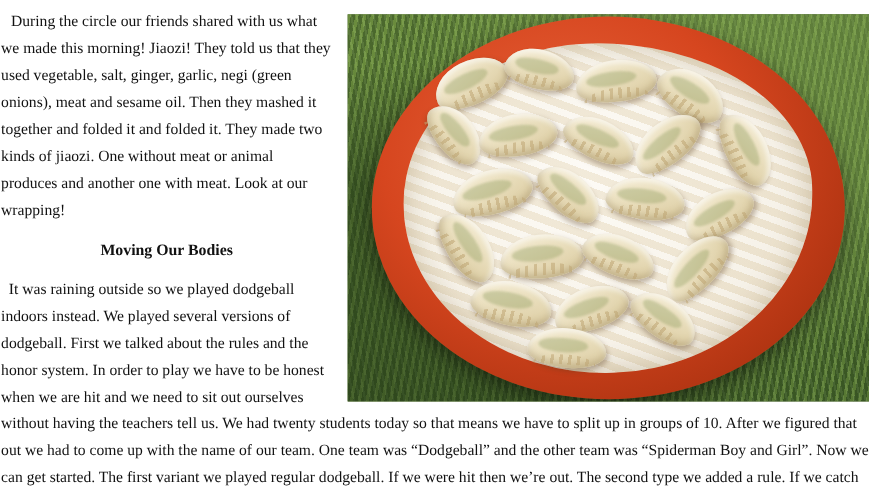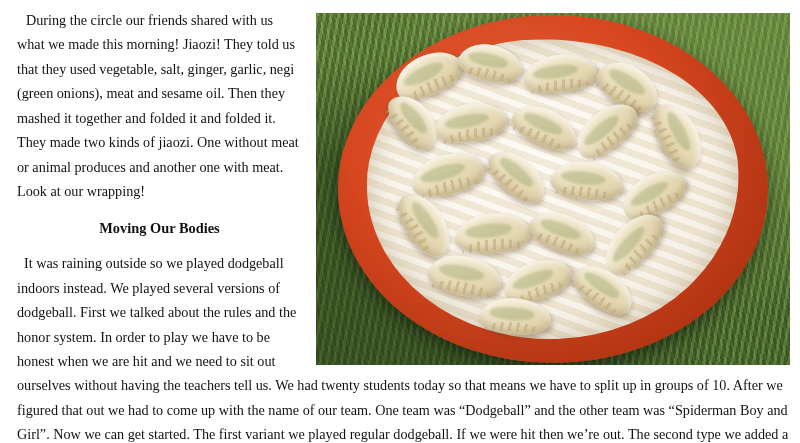--- a/index.html
+++ b/index.html
@@ -12,21 +12,21 @@
     height: 443px;
     overflow: hidden;
     font-family: "Liberation Serif", serif;
     color: #111111;
   }
   .page {
     position: relative;
     width: 800px;
     height: 443px;
     box-sizing: border-box;
-    padding: 8px 10px 6px 17px;
+    padding: 8px 10px 6px 1px;
   }
   .figure {
     float: right;
     width: 474px;
     height: 352px;
     margin: 5px 0 6px 14px;
     position: relative;
     overflow: hidden;
     background: #4e6b32;
   }

